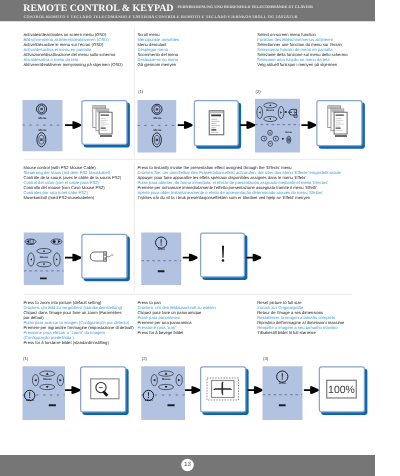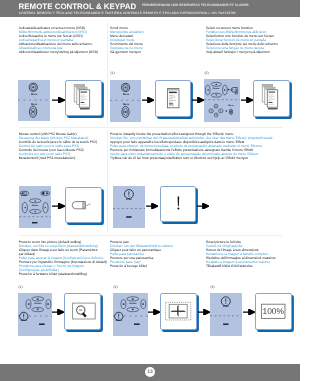--- a/index.html
+++ b/index.html
@@ -2,21 +2,21 @@
 <html><head>
 <meta charset="utf-8">
 <title>Remote Control &amp; Keypad</title>
 <style>
   html,body{margin:0;padding:0;}
   body{width:300px;height:381px;background:#fff;-webkit-font-smoothing:antialiased;text-rendering:geometricPrecision;
        font-family:"Liberation Sans",sans-serif;overflow:hidden;position:relative;}
   .page{position:absolute;left:0;top:0;width:300px;height:381px;}
 
   
-  .hdr{position:absolute;left:0;top:0;width:300px;height:17px;background:#767676;}
+  .hdr{position:absolute;left:0;top:0;width:300px;height:17px;background:#767676;font-family:Liberation Serif, serif;}
   .hdr-title{position:absolute;left:18.6px;top:1.7px;font-size:7.9px;font-weight:bold;
       color:#fff;letter-spacing:0.02px;}
   .hdr-langs{position:absolute;left:142px;top:3.0px;font-size:3.2px;font-weight:bold;
       color:#e4e4e4;letter-spacing:0.04px;}
   .hdr-sub{position:absolute;left:18.8px;top:11.3px;font-size:3.2px;font-weight:bold;
       color:#dedede;letter-spacing:0.17px;}
 
   
   .ftr{position:absolute;left:0;top:363.5px;width:300px;height:17.5px;background:#767676;}
   .pgnum{position:absolute;left:145px;top:367px;width:10px;height:10px;border-radius:50%;

